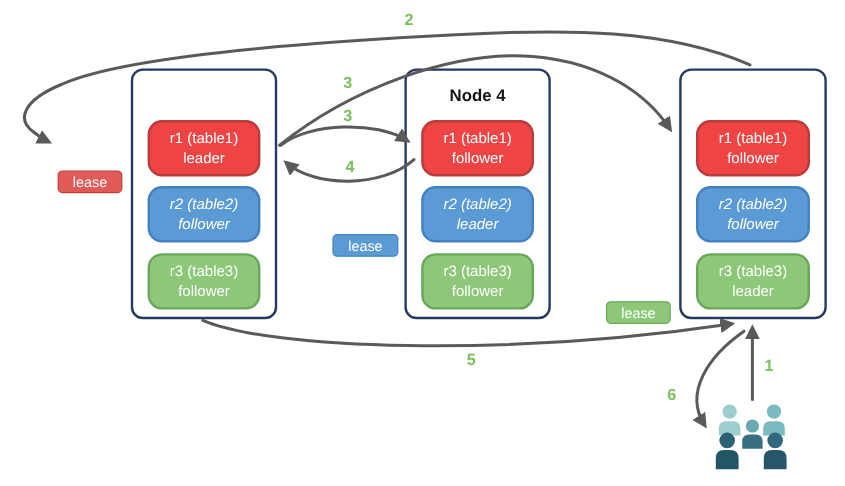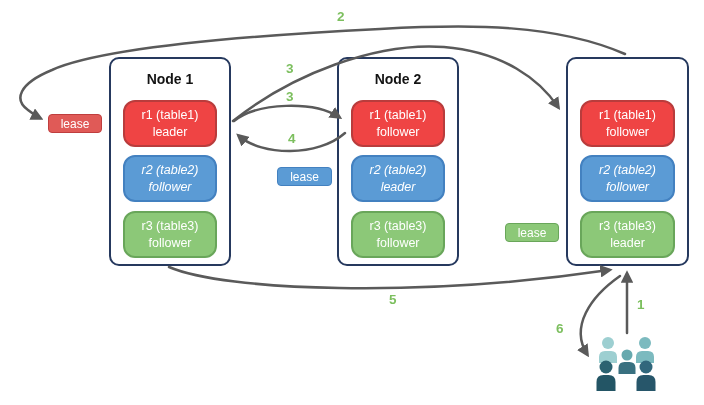--- a/index.html
+++ b/index.html
@@ -23,21 +23,21 @@
     display:flex; flex-direction:column; align-items:center; justify-content:center;
     text-align:center;
   }
   .replica.t1 { background:#ef4444; border:2px solid #b93c3c; }
   .replica.t2 { background:#5b9bd5; border:2px solid #4381c0;font-style:italic; }
   .replica.t3 { background:#8cc878; border:2px solid #69a65a;text-align:center; }
   .row1 { top:41px; } .row2 { top:96px; } .row3 { top:152px; }
   .lease {
     position:absolute; width:54px; height:19px; box-sizing:border-box;
     border-radius:4px; color:#ffffff; font-size:12px;
-    display:flex; align-items:center; justify-content:center; line-height:1;
+    display:flex; align-items:center; justify-content:center; line-height:1;margin-top:28px;
   }
   #lease-t1 { left:48px;  top:114px; background:#e05a57; border:1.5px solid #bf3e3e; }
   #lease-t2 { left:277px; top:167px; width:55px; background:#5b9bd5; border:1.5px solid #4381c0; }
   #lease-t3 { left:505px; top:223px; background:#8cc878; border:1.5px solid #69a65a; }
   .step {
     position:absolute; color:#7cbf5e; font-weight:bold; font-size:13.5px;
   }
   #step2  { left:337px; top:9px; }
   #step3a { left:286px; top:61px; }
   #step3b { left:286px; top:89px; }
@@ -46,37 +46,36 @@
   #step1  { left:637px; top:297px; }
   #step6  { left:556px; top:321px; }
   svg.overlay { position:absolute; left:0; top:0; pointer-events:none; }
 </style>
 </head>
 <body>
 
 <div class="canvas">
 
   <div class="node" id="node1">
-    <div class="node-title">Node 1</div>
     <div class="replica t1 row1">
       <span>r1 (table1)</span>
       <span>leader</span>
     </div>
     <div class="replica t2 row2">
       <span>r2 (table2)</span>
       <span>follower</span>
     </div>
     <div class="replica t3 row3">
       <span>r3 (table3)</span>
       <span>follower</span>
     </div>
   </div>
 
   <div class="node" id="node2">
-    <div class="node-title">Node 2</div>
+    <div class="node-title">Node 4</div>
     <div class="replica t1 row1">
       <span>r1 (table1)</span>
       <span>follower</span>
     </div>
     <div class="replica t2 row2">
       <span>r2 (table2)</span>
       <span>leader</span>
     </div>
     <div class="replica t3 row3">
       <span>r3 (table3)</span>

